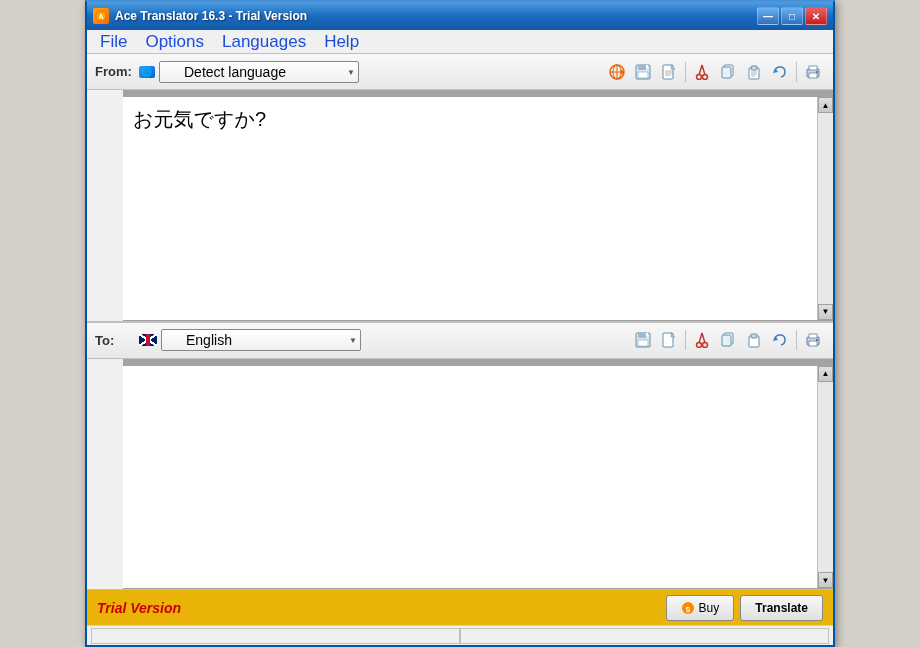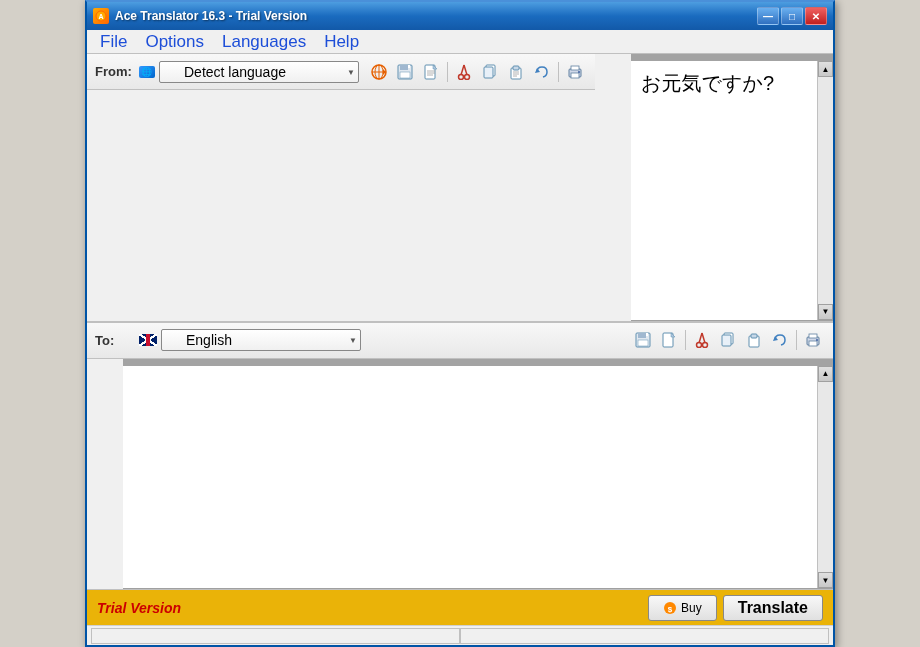--- a/index.html
+++ b/index.html
@@ -188,20 +188,21 @@
     .main-content {
       flex: 1;
       display: flex;
       flex-direction: column;
       overflow: hidden;
     }
 
     .panel-top {
       flex: 1;
       display: flex;
+      flex-direction: column;
       border-bottom: 2px solid #c0c0c0;
     }
 
     .panel-bottom {
       flex: 1;
       display: flex;
       flex-direction: column;
     }
 
     .text-area-container {
@@ -291,21 +292,21 @@
       gap: 4px;
     }
 
     .btn-translate {
       height: 26px;
       padding: 0 14px;
       background: linear-gradient(to bottom, #f8f8f8, #e0e0e0);
       border: 1px solid #888;
       border-radius: 3px;
       cursor: pointer;
-      font-size: 16px;
+      font-size: 12px;
       font-weight: bold;
     }
 
     
     .bottom-status {
       height: 20px;
       background: #f0f0f0;
       border-top: 1px solid #d0d0d0;
       display: flex;
       align-items: center;

